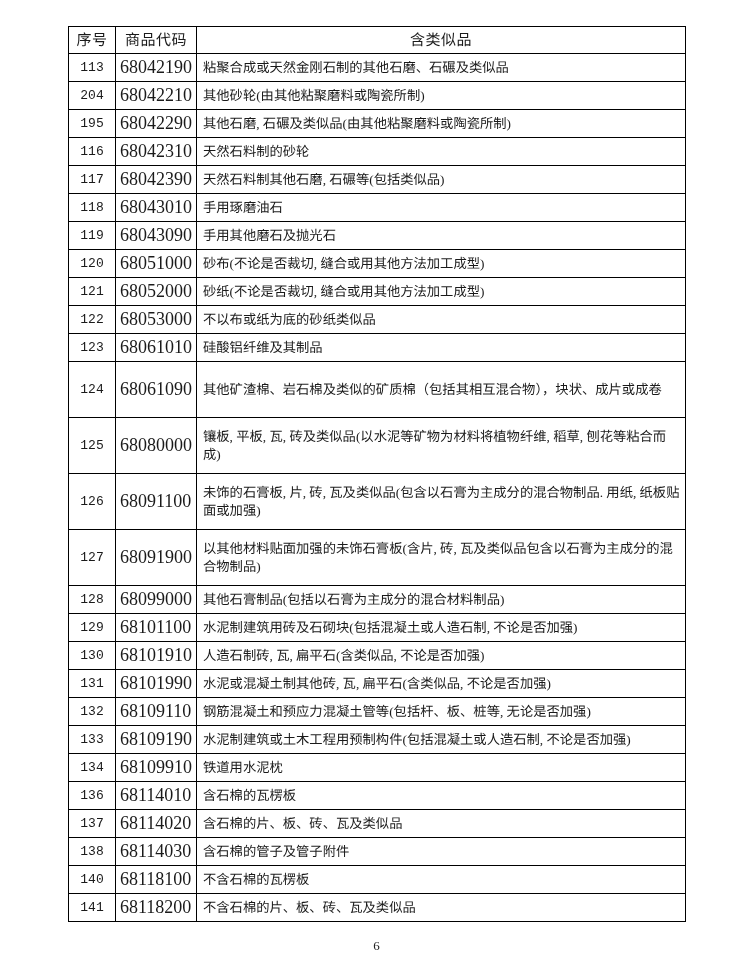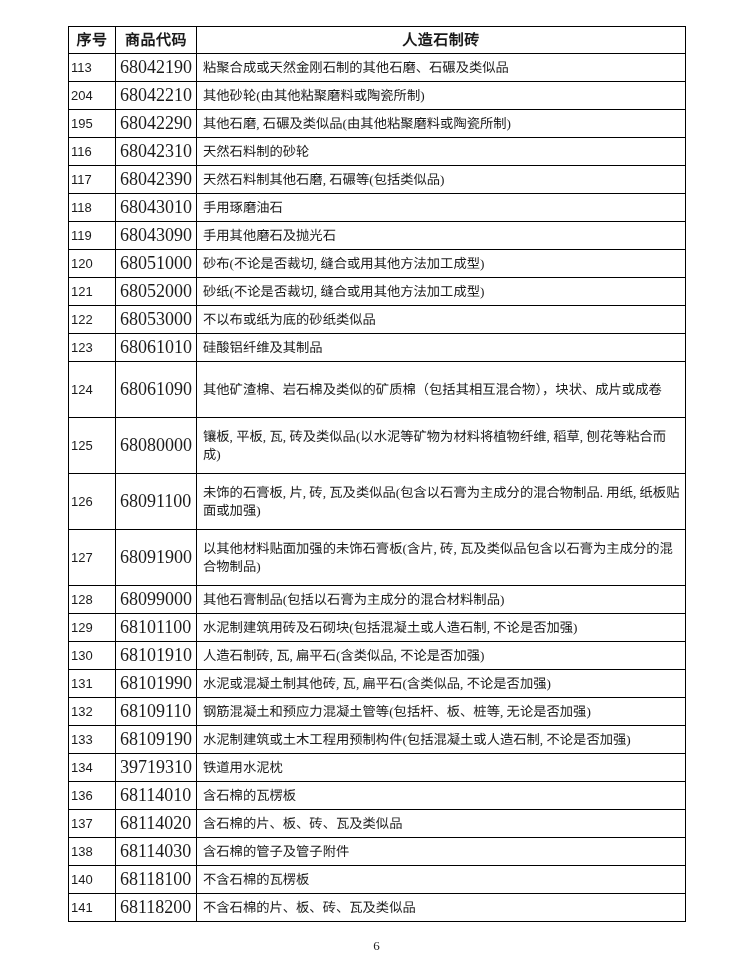--- a/index.html
+++ b/index.html
@@ -38,31 +38,32 @@
   table.goods-table col.c-name  { width: 489px; }
 
   table.goods-table th,
   table.goods-table td {
     border: 1px solid #000000;
     padding: 0;
     vertical-align: middle;
   }
   thead th {
     text-align: center;
-    font-weight: bold;
+    font-weight: normal;
     font-size: 15px;
     line-height: 26px;
     height: 26px;
     letter-spacing: 0.5px;
   }
   tbody td.seq {
+    text-align: center;
     font-size: 13px;
     line-height: 15px;
     padding: 3px 2px;
-    font-family: Liberation Sans, sans-serif;
+    font-family: Liberation Mono, monospace;
   }
   tbody td.code {
     text-align: left;
     font-size: 18px;
     line-height: 15px;
     padding: 3px 2px 3px 4px;
     font-family: "Liberation Serif", "DejaVu Serif", serif;
   }
   tbody td.name {
     text-align: left;
@@ -103,21 +104,21 @@
     <table class="goods-table">
       <colgroup>
         <col class="c-seq">
         <col class="c-code">
         <col class="c-name">
       </colgroup>
       <thead>
         <tr>
           <th>序号</th>
           <th>商品代码</th>
-          <th>人造石制砖</th>
+          <th>含类似品</th>
         </tr>
       </thead>
       <tbody id="table-body">
           <tr class="single">
             <td class="seq">113</td>
             <td class="code">68042190</td>
             <td class="name">粘聚合成或天然金刚石制的其他石磨、石碾及类似品</td>
           </tr>
           <tr class="single">
             <td class="seq">204</td>
@@ -214,21 +215,21 @@
             <td class="code">68109110</td>
             <td class="name">钢筋混凝土和预应力混凝土管等(包括杆、板、桩等, 无论是否加强)</td>
           </tr>
           <tr class="single">
             <td class="seq">133</td>
             <td class="code">68109190</td>
             <td class="name">水泥制建筑或土木工程用预制构件(包括混凝土或人造石制, 不论是否加强)</td>
           </tr>
           <tr class="single">
             <td class="seq">134</td>
-            <td class="code">39719310</td>
+            <td class="code">68109910</td>
             <td class="name">铁道用水泥枕</td>
           </tr>
           <tr class="single">
             <td class="seq">136</td>
             <td class="code">68114010</td>
             <td class="name">含石棉的瓦楞板</td>
           </tr>
           <tr class="single">
             <td class="seq">137</td>
             <td class="code">68114020</td>

